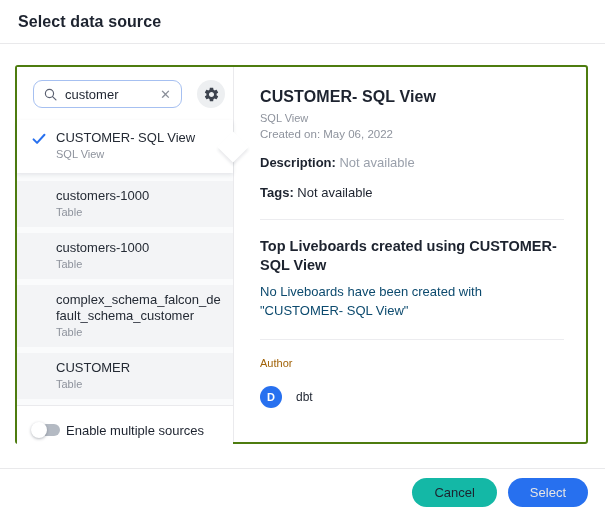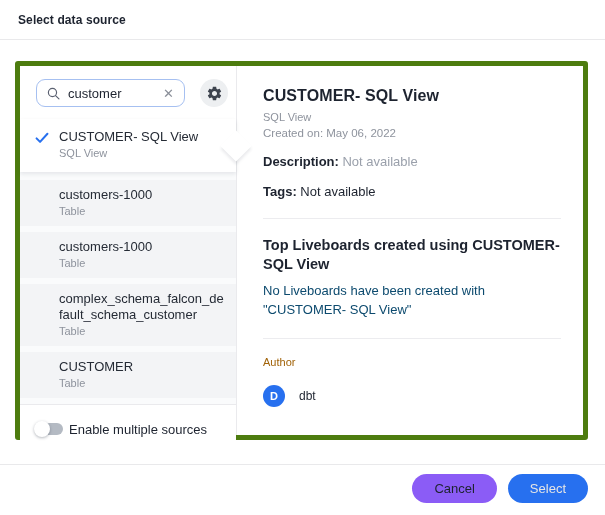--- a/index.html
+++ b/index.html
@@ -8,28 +8,28 @@
     width: 605px; height: 515px;
     font-family: "Liberation Sans", sans-serif;
     color: #1d232f;
     position: relative;
     overflow: hidden;
   }
   .dialog { width: 605px; height: 515px; background: #fff; display: flex; flex-direction: column; }
 
   
   .dlg-header { padding: 13px 18px 12px 18px; }
-  .dlg-title { font-size: 12px; font-weight: 700; letter-spacing: .1px; color: #1d232f; }
+  .dlg-title { font-size: 16px; font-weight: 700; letter-spacing: .1px; color: #1d232f; }
   .dlg-header-divider { height: 1px; background: #e9e9eb; width: 100%; }
 
   
   .panel {
     margin: 21px 11px 0 15px;
     width: 573px; height: 379px;
-    border: 5px solid #4d7c0f;
+    border: 2px solid #4d7c0f;
     border-radius: 3px;
     background: #fff;
     display: flex;
     overflow: visible;
     justify-content: space-between;
   }
 
   
   .left-col {
     width: 217px; min-width: 217px;
@@ -173,21 +173,21 @@
     padding: 9px 17px 0 0;
   }
   .btn {
     height: 29px; border: none; border-radius: 15px;
     font-family: "Liberation Sans", sans-serif;
     font-size: 13px;
     padding: 0 22px;
     cursor: pointer;
     display: flex; align-items: center; justify-content: center;
   }
-  .btn-cancel { background: #8b5cf6; color: #1d232f; }
+  .btn-cancel { background: #14b8a6; color: #1d232f; }
   .btn-select { background: #2770ef; color: #e5e5e5; }
 </style>
 </head>
 <body>
 
 <div class="dialog">
 
   <div class="dlg-header">
     <div class="dlg-title">Select data source</div>
   </div>

